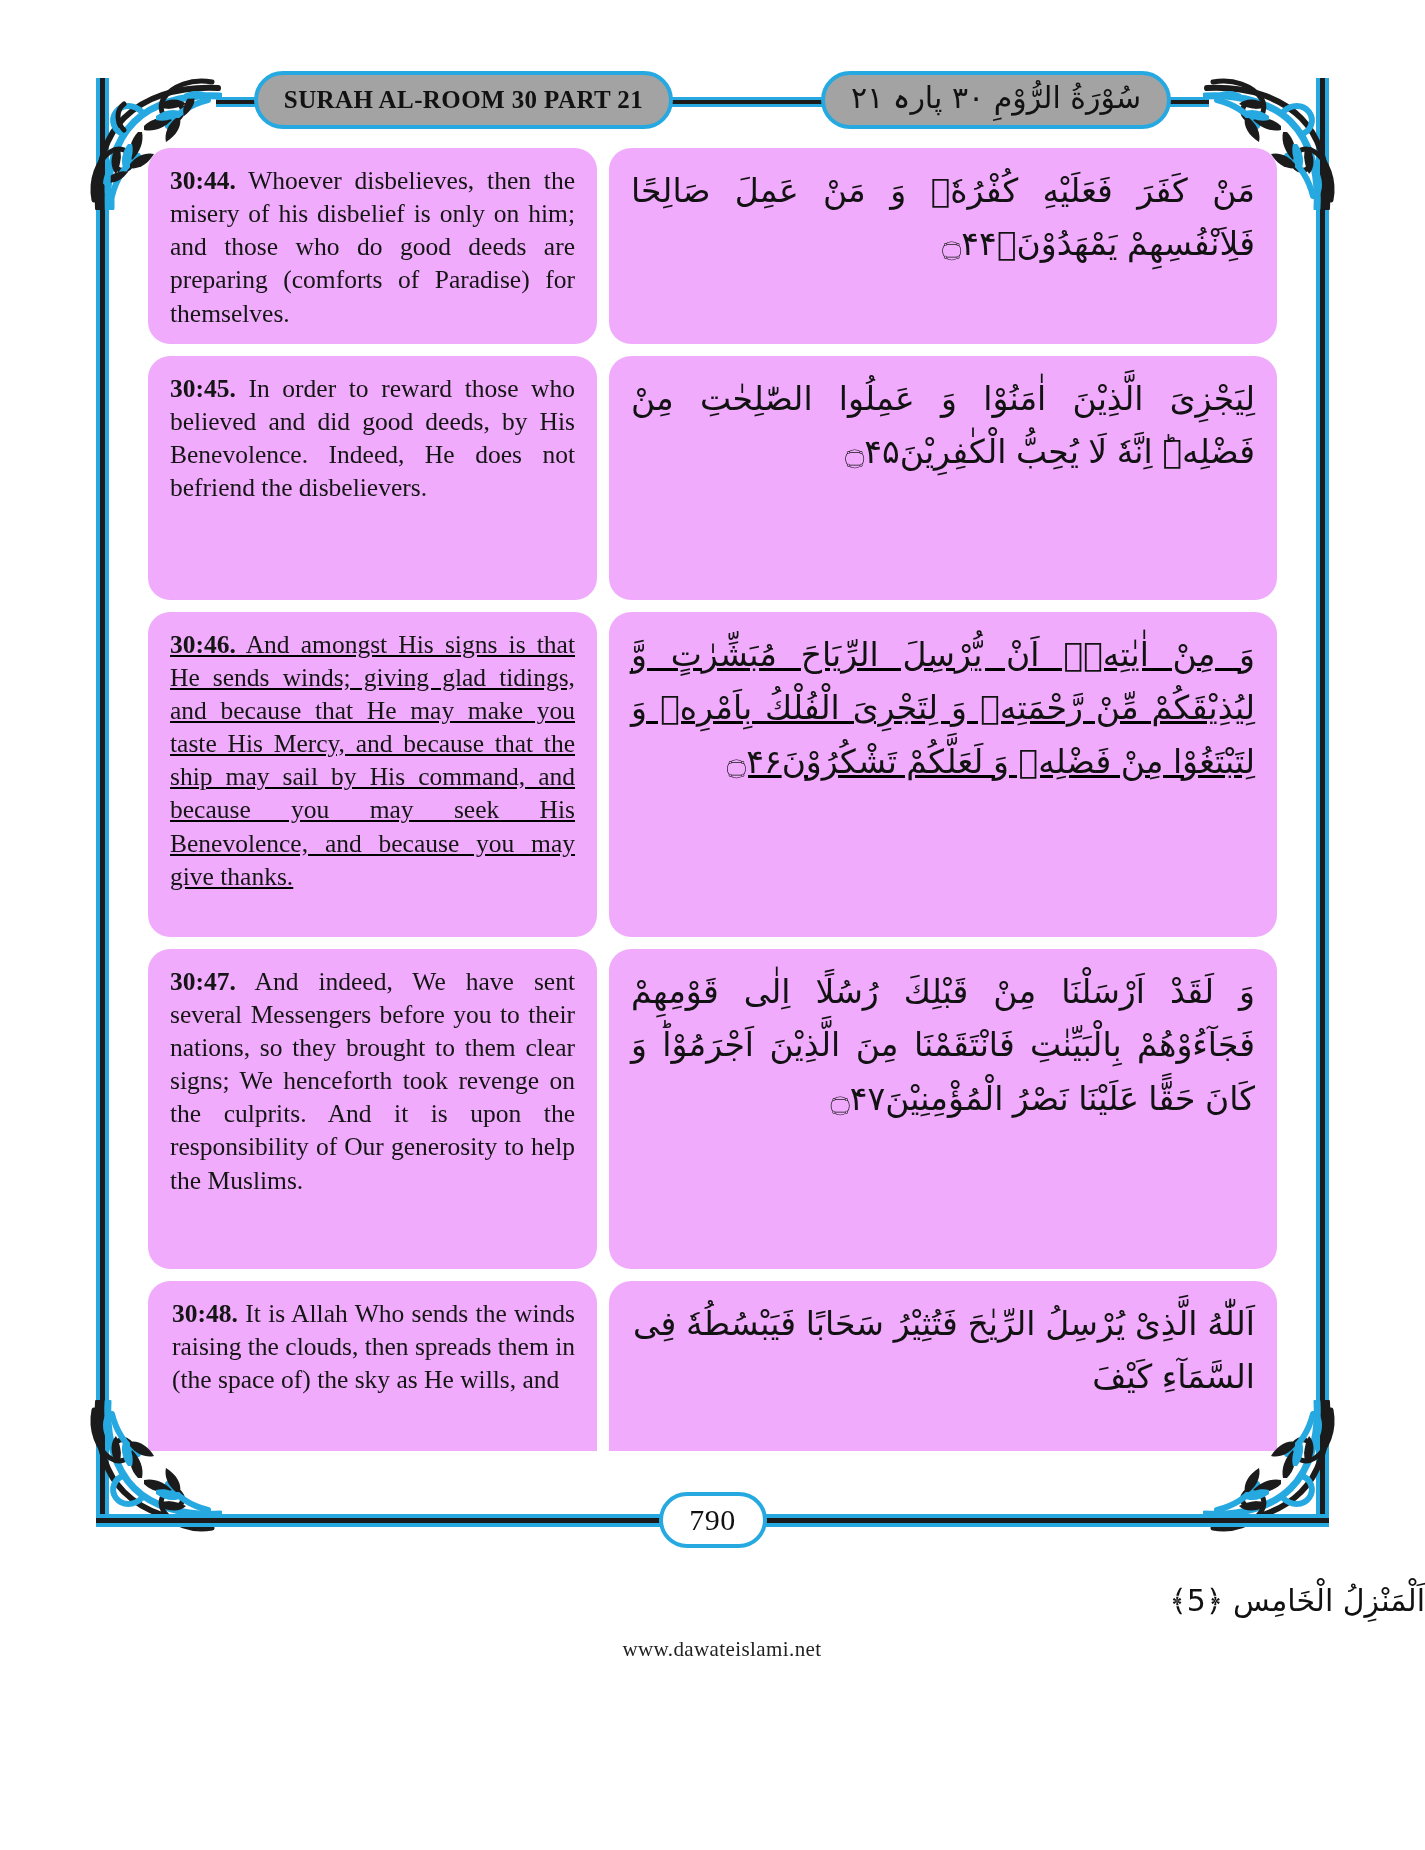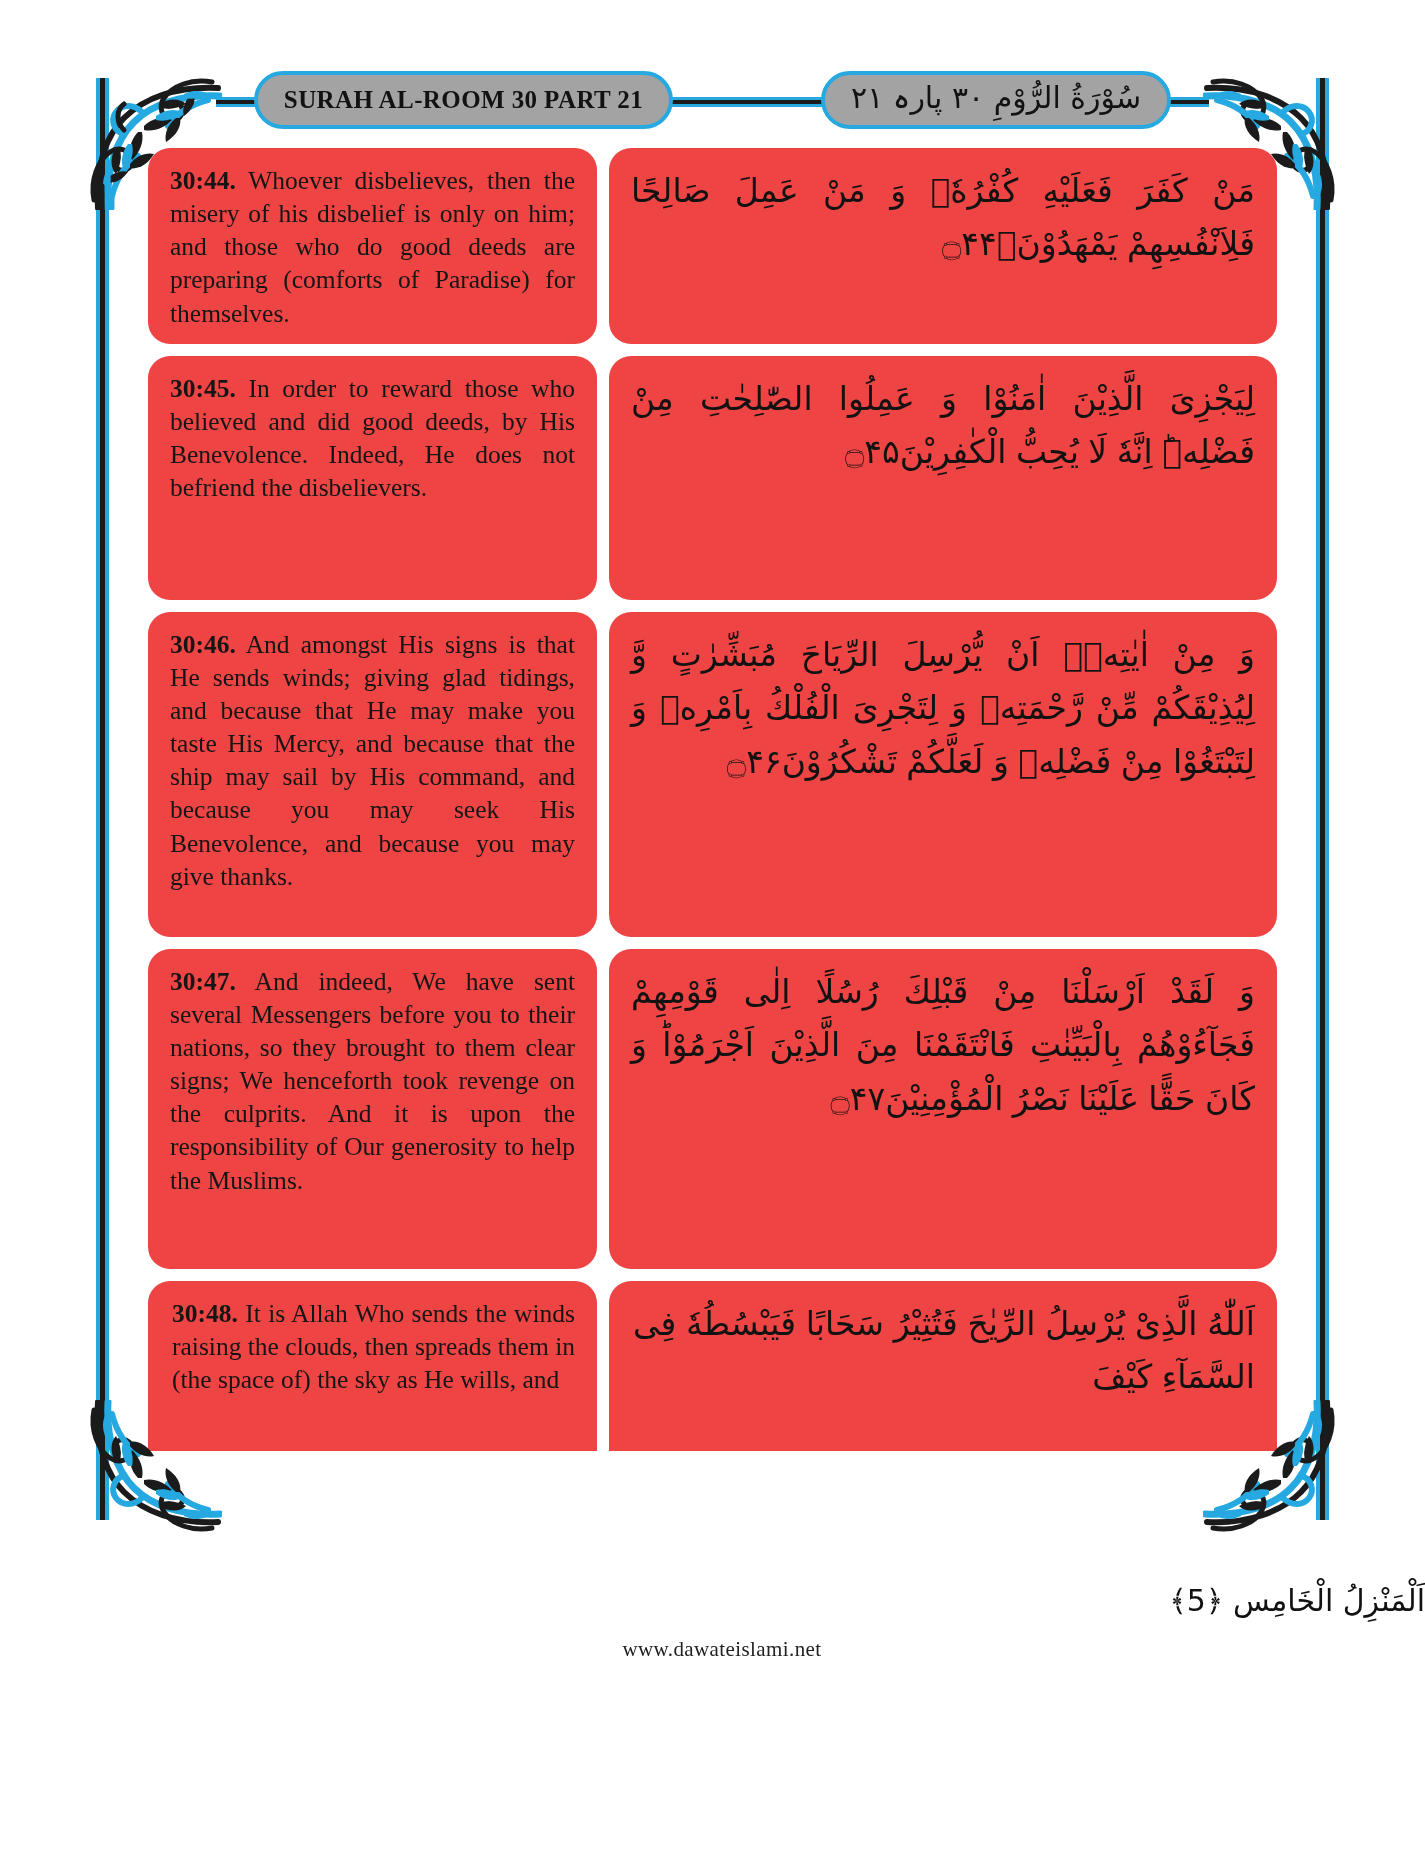--- a/index.html
+++ b/index.html
@@ -121,21 +121,21 @@
     z-index: 4;
   }
 
   .verse-row {
     display: flex;
     gap: 12px;
     margin-bottom: 12px;
   }
 
   .cell {
-    background: #ef4444;
+    background: #f0abfc;
     border-radius: 22px;
     padding: 16px 22px 14px 22px;
   }
   .cell.en {
     width: 449px;
     flex: 0 0 449px;
   }
   .cell.ar {
     flex: 1 1 auto;
   }
@@ -160,21 +160,21 @@
     color: #121212;
     direction: rtl;
     text-align: justify;
     unicode-bidi: plaintext;
     word-spacing: -1px;
   }
 
   
   .row-44 .cell { min-height: 182px; }
   .row-45 .cell { min-height: 244px; }
-  .row-46 .cell { min-height: 325px; }
+  .row-46 .cell { min-height: 325px; text-decoration: underline; }
   .row-47 .cell { min-height: 320px; }
   .row-48 .cell { min-height: 170px; }
 
   .row-48 .cell { border-bottom-left-radius: 0; border-bottom-right-radius: 0; padding-left: 24px; }
 
   
   .footer-band {
     position: absolute;
     left: 96px; right: 96px;
     bottom: 300px;
@@ -433,17 +433,27 @@
       <div class="cell en">
         <div class="en-text"><span class="vnum">30:48.</span><span> It is Allah Who sends the winds raising the clouds, then spreads them in (the space of) the sky as He wills, and</span></div>
       </div>
       <div class="cell ar">
         <div class="ar-text">اَللّٰهُ الَّذِیْ یُرْسِلُ الرِّیٰحَ فَتُثِیْرُ سَحَابًا فَیَبْسُطُهٗ فِی السَّمَآءِ كَیْفَ</div>
       </div>
     </div>
 
   </div>
 
+  <div class="footer-band">
+    <div class="footer-rule">
+      <div class="fb1"></div>
+        <div class="fk"></div>
+        <div class="fb2"></div>
+    </div>
+    <div class="page-pill">
+      <span class="page-num">790</span>
+    </div>
+  </div>
 
   <div class="manzil">اَلْمَنْزِلُ الْخَامِس ﴿5﴾</div>
   <div class="site">www.dawateislami.net</div>
 
 </div>
 
 </body></html>

